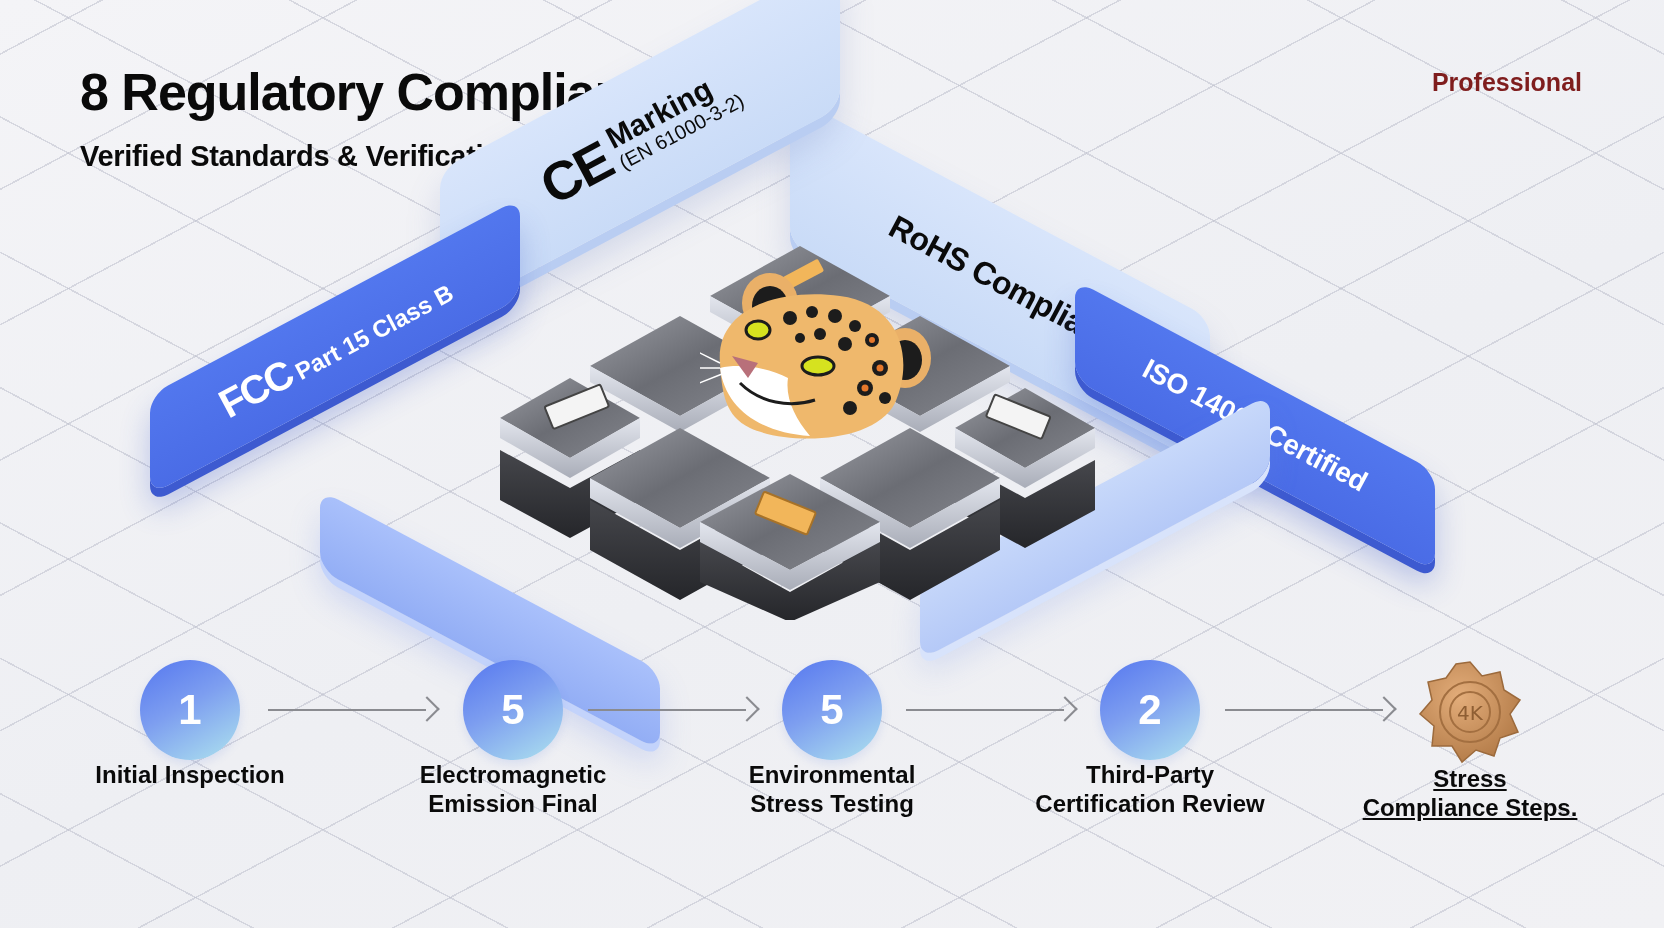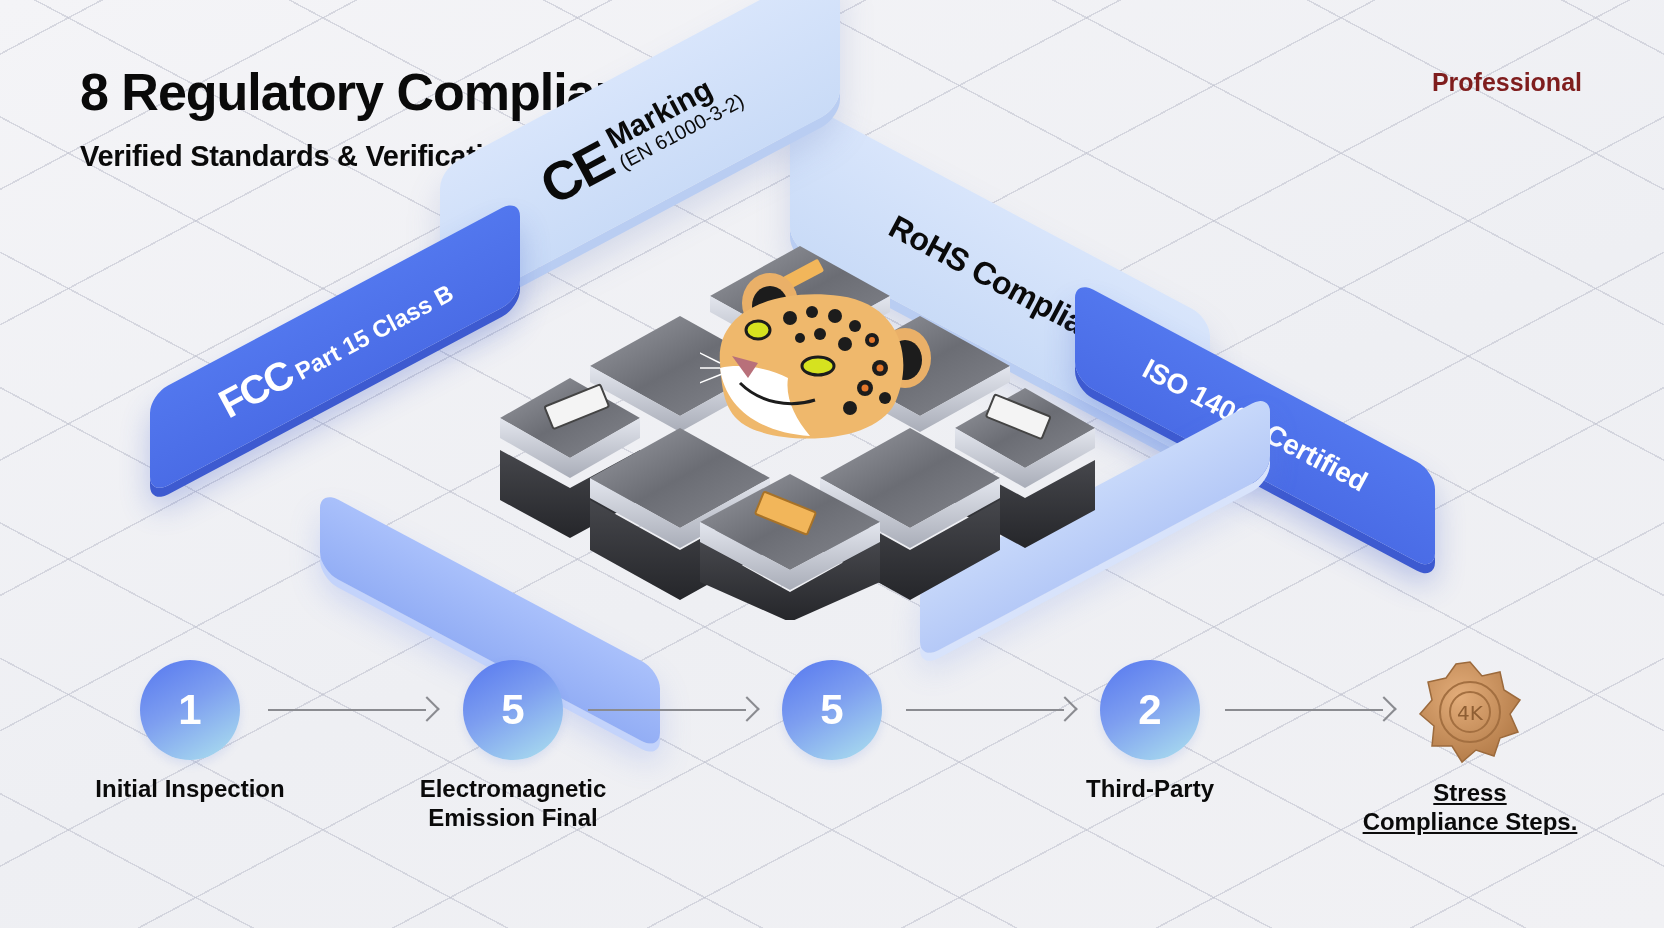--- a/index.html
+++ b/index.html
@@ -110,21 +110,21 @@
       position: absolute; top: 0; width: 260px; display: flex; flex-direction: column; align-items: center;
     }
     .step-circle {
       width: 100px; height: 100px; border-radius: 50%;
       background: linear-gradient(150deg, #5577ef 0%, #7d9ef0 45%, #aee3ee 100%);
       display: flex; align-items: center; justify-content: center;
       color: #ffffff; font-size: 42px; font-weight: 700;
       box-shadow: 0 4px 10px rgba(90,120,220,0.15);
     }
     .step-label {
-      margin-top: 14px; text-align: center; font-size: 24px; font-weight: 700; line-height: 29px; color: #0a0a0a;
+      margin-top: 0; text-align: center; font-size: 24px; font-weight: 700; line-height: 29px; color: #0a0a0a;
     }
     .arrow {
       position: absolute; top: 48px; height: 4px;
     }
     .arrow-line { position: absolute; left: 0; right: 10px; top: 1px; height: 2px; background: #8a8b90; }
     .arrow-head {
       position: absolute; right: 0; top: -8px; width: 18px; height: 18px;
       border-top: 2.5px solid #8a8b90; border-right: 2.5px solid #8a8b90;
       transform: rotate(45deg);
     }
@@ -297,31 +297,36 @@
     </div>
   </div>
 
   <div class="arrow" style="left:588px; width:168px;">
     <div class="arrow-line"></div>
       <div class="arrow-head"></div>
   </div>
 
   <div class="step" style="left:702px;">
     <div class="step-circle">5</div>
+    <div class="step-label">
+      <div>Environmental</div>
+      <div>Stress Testing</div>
+    </div>
   </div>
 
   <div class="arrow" style="left:906px; width:168px;">
     <div class="arrow-line"></div>
       <div class="arrow-head"></div>
   </div>
 
   <div class="step" style="left:1020px;">
     <div class="step-circle">2</div>
     <div class="step-label">
       <div>Third-Party</div>
+      <div>Certification Review</div>
     </div>
   </div>
 
   <div class="arrow" style="left:1225px; width:168px;">
     <div class="arrow-line"></div>
       <div class="arrow-head"></div>
   </div>
 
   <div class="step" style="left:1340px;text-decoration:underline;">
     <svg class="seal" viewBox="0 0 104 104" width="104" height="104">

